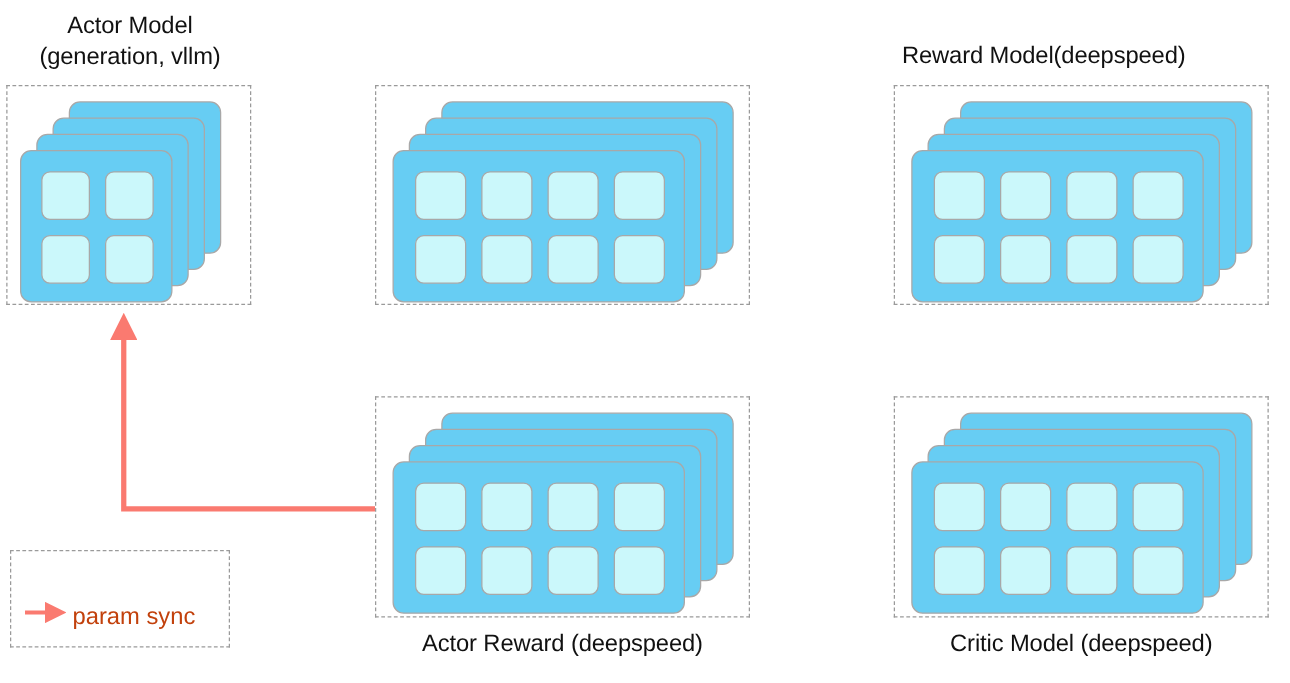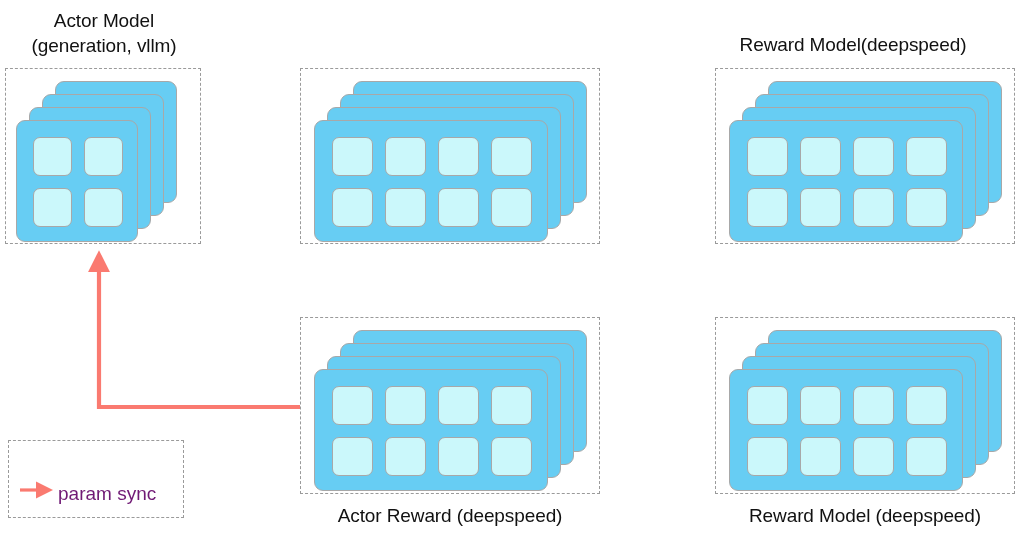--- a/index.html
+++ b/index.html
@@ -68,21 +68,21 @@
   
   .legend-box {
     position: absolute;
     border: 1.6px dashed #9a9a9a;
     box-sizing: border-box;
   }
   .legend-label {
     position: absolute;
     font-size: 19px;
     line-height: 22px;
-    color: #701a75;
+    color: #c2410c;
     white-space: nowrap;
   }
 
   svg.overlay {
     position: absolute;
     left: 0; top: 0;
     width: 1032px;
     height: 546px;
     pointer-events: none;
   }
@@ -129,21 +129,21 @@
           <div class="cell"></div>
           <div class="cell"></div>
           <div class="cell"></div>
           <div class="cell"></div>
           <div class="cell"></div>
         </div>
       </div>
     </div>
   </div>
 
-  <div class="grp-title" style="left:693px; top:32px; width:320px;text-align:center;">Reward Model(deepspeed)</div>
+  <div class="grp-title" style="left:675px; top:32px; width:320px;text-align:center;">Reward Model(deepspeed)</div>
 
   <div class="dash-box" style="left:715px; top:68px; width:300px; height:176px;">
     <div class="stack" style="left:0px; top:0px; width:300px; height:176px;">
       <div class="card" style="left:52px; top:12px; width:234px; height:122px;"></div>
       <div class="card" style="left:39px; top:25px; width:234px; height:122px;"></div>
       <div class="card" style="left:26px; top:38px; width:234px; height:122px;"></div>
       <div class="card" style="left:13px; top:51px; width:234px; height:122px;">
         <div class="cells" style="left:17px; top:16px; width:200px; height:90px;
                     grid-template-columns:repeat(4,1fr); grid-template-rows:repeat(2,1fr);">
           <div class="cell"></div>
@@ -196,21 +196,21 @@
           <div class="cell"></div>
           <div class="cell"></div>
           <div class="cell"></div>
           <div class="cell"></div>
           <div class="cell"></div>
         </div>
       </div>
     </div>
   </div>
 
-  <div class="grp-title" style="left:705px; top:503px; width:320px;">Reward Model (deepspeed)</div>
+  <div class="grp-title" style="left:705px; top:503px; width:320px;">Critic Model (deepspeed)</div>
 
   <div class="legend-box" style="left:8px; top:440px; width:176px; height:78px;"></div>
 
   <div class="legend-label" style="left:58px; top:483px;">param sync</div>
 
   <svg class="overlay" viewBox="0 0 1032 546" xmlns="http://www.w3.org/2000/svg">
     <defs>
       <marker id="arrowhead-main" markerWidth="5.2" markerHeight="5.2" refX="3.1" refY="2.6" orient="auto" markerUnits="strokeWidth">
         <path d="M0,0 L5.2,2.6 L0,5.2 z" fill="#fa7a70"></path>
       </marker>

